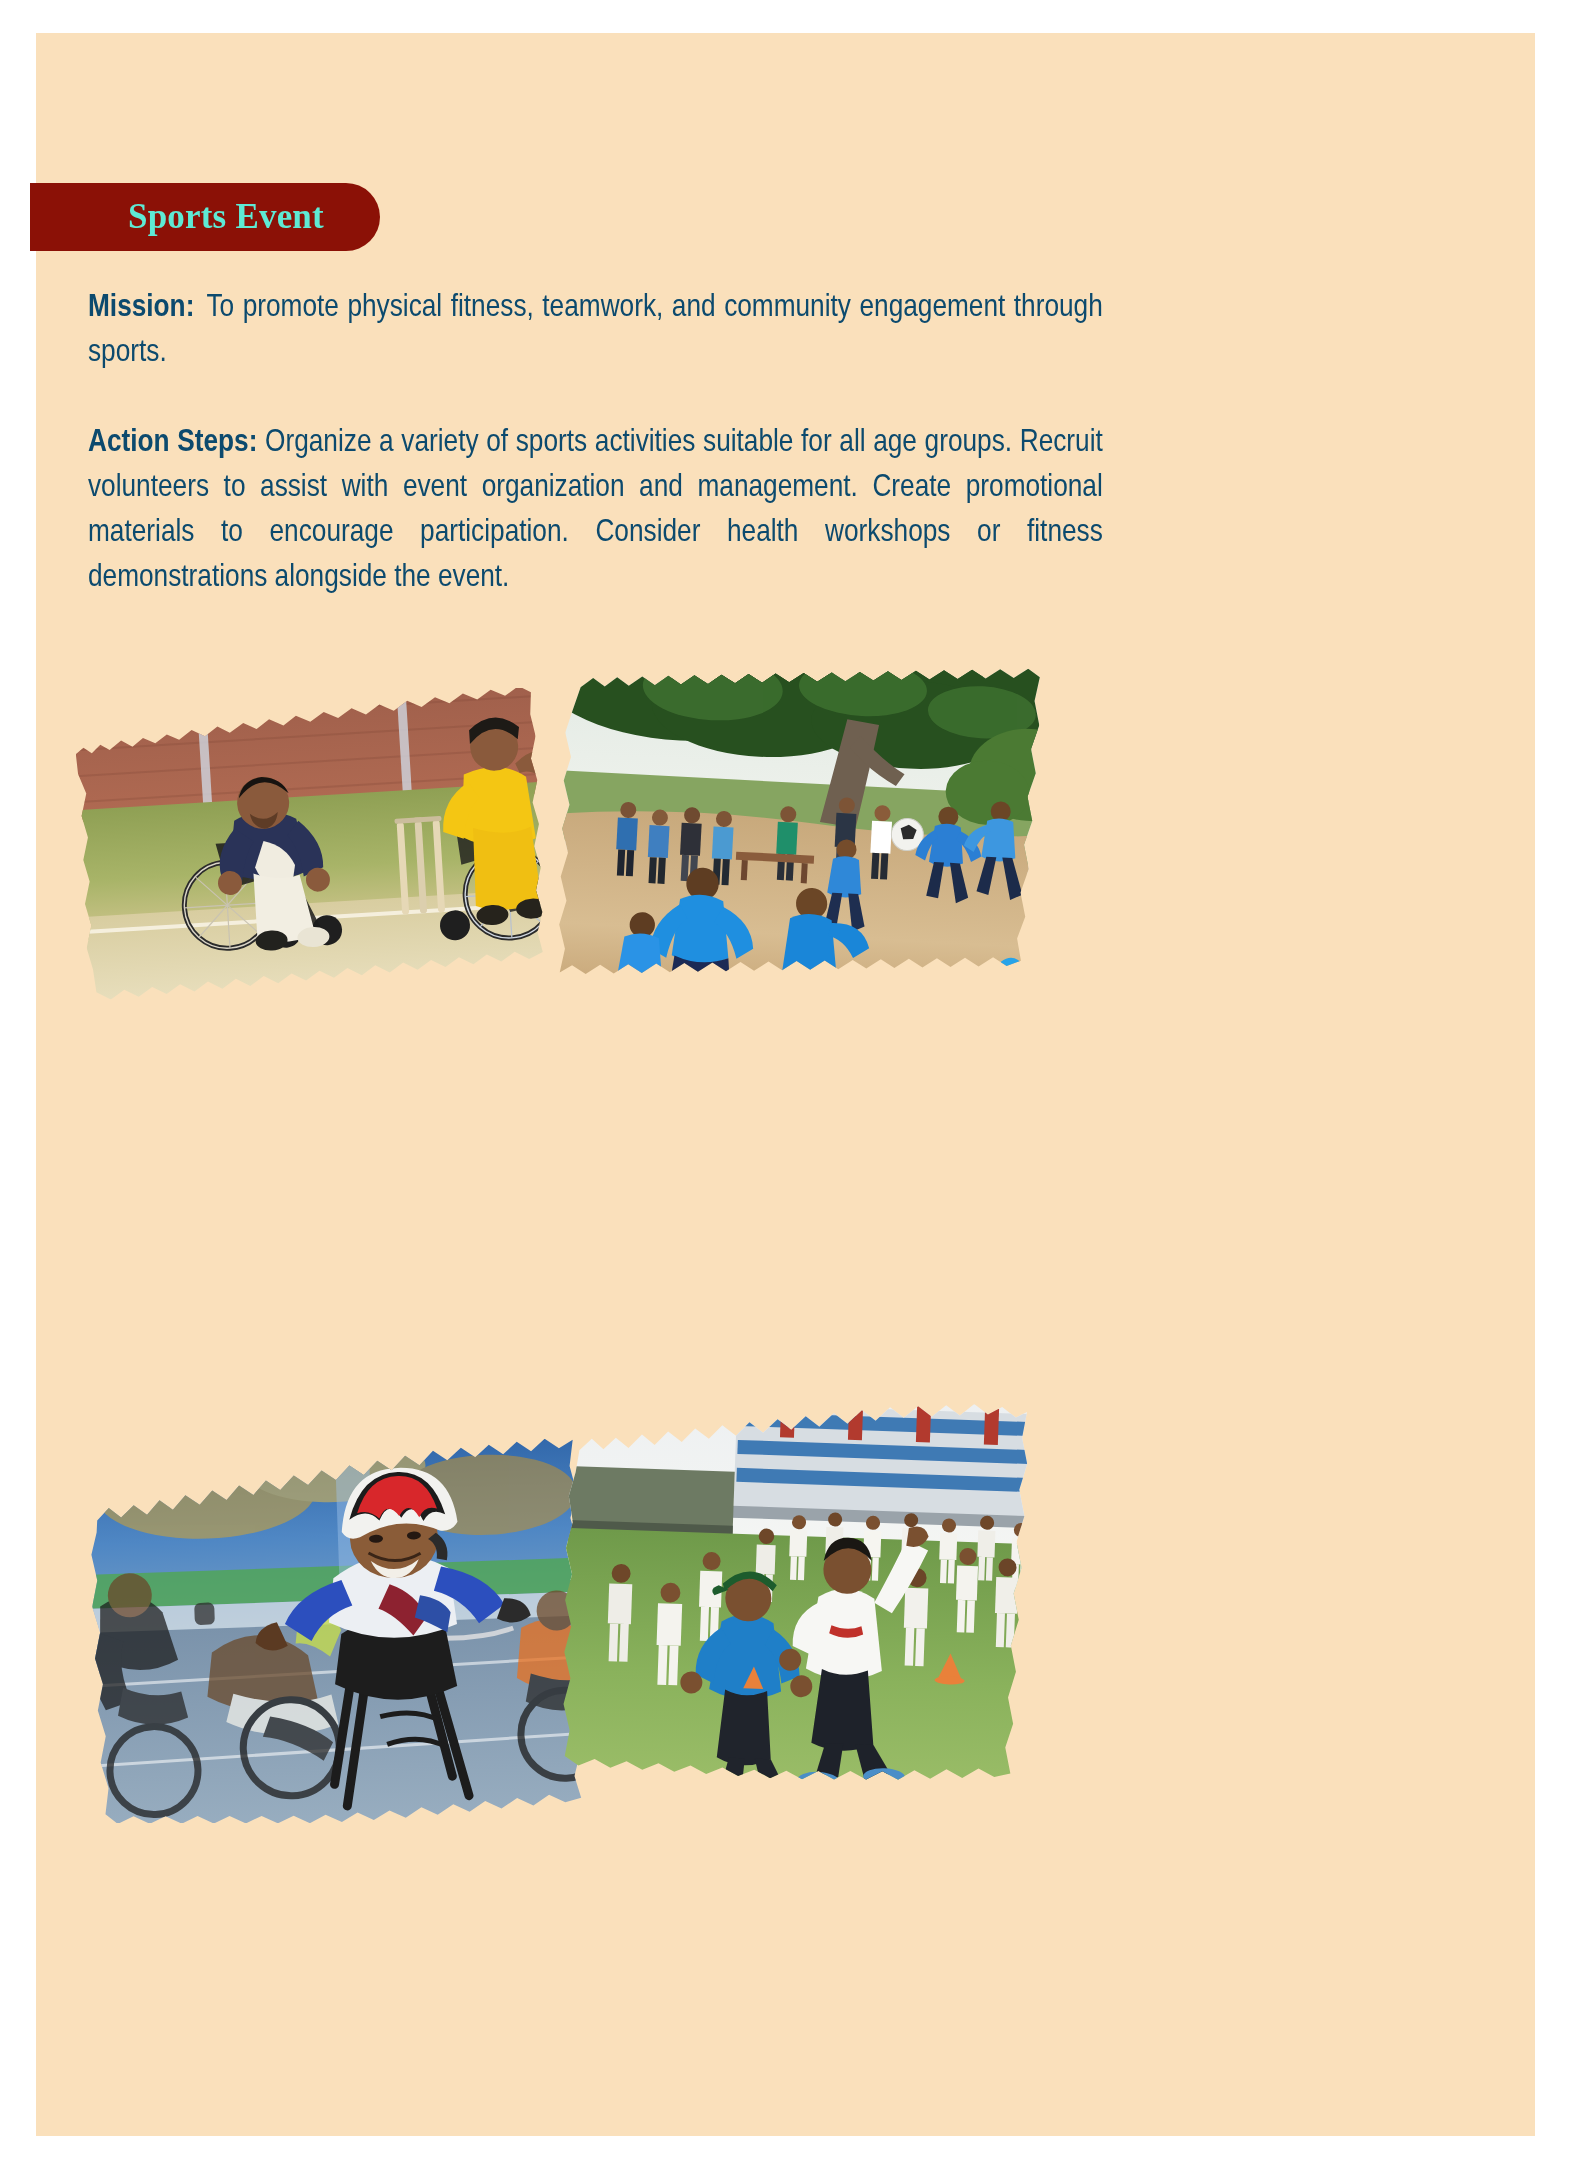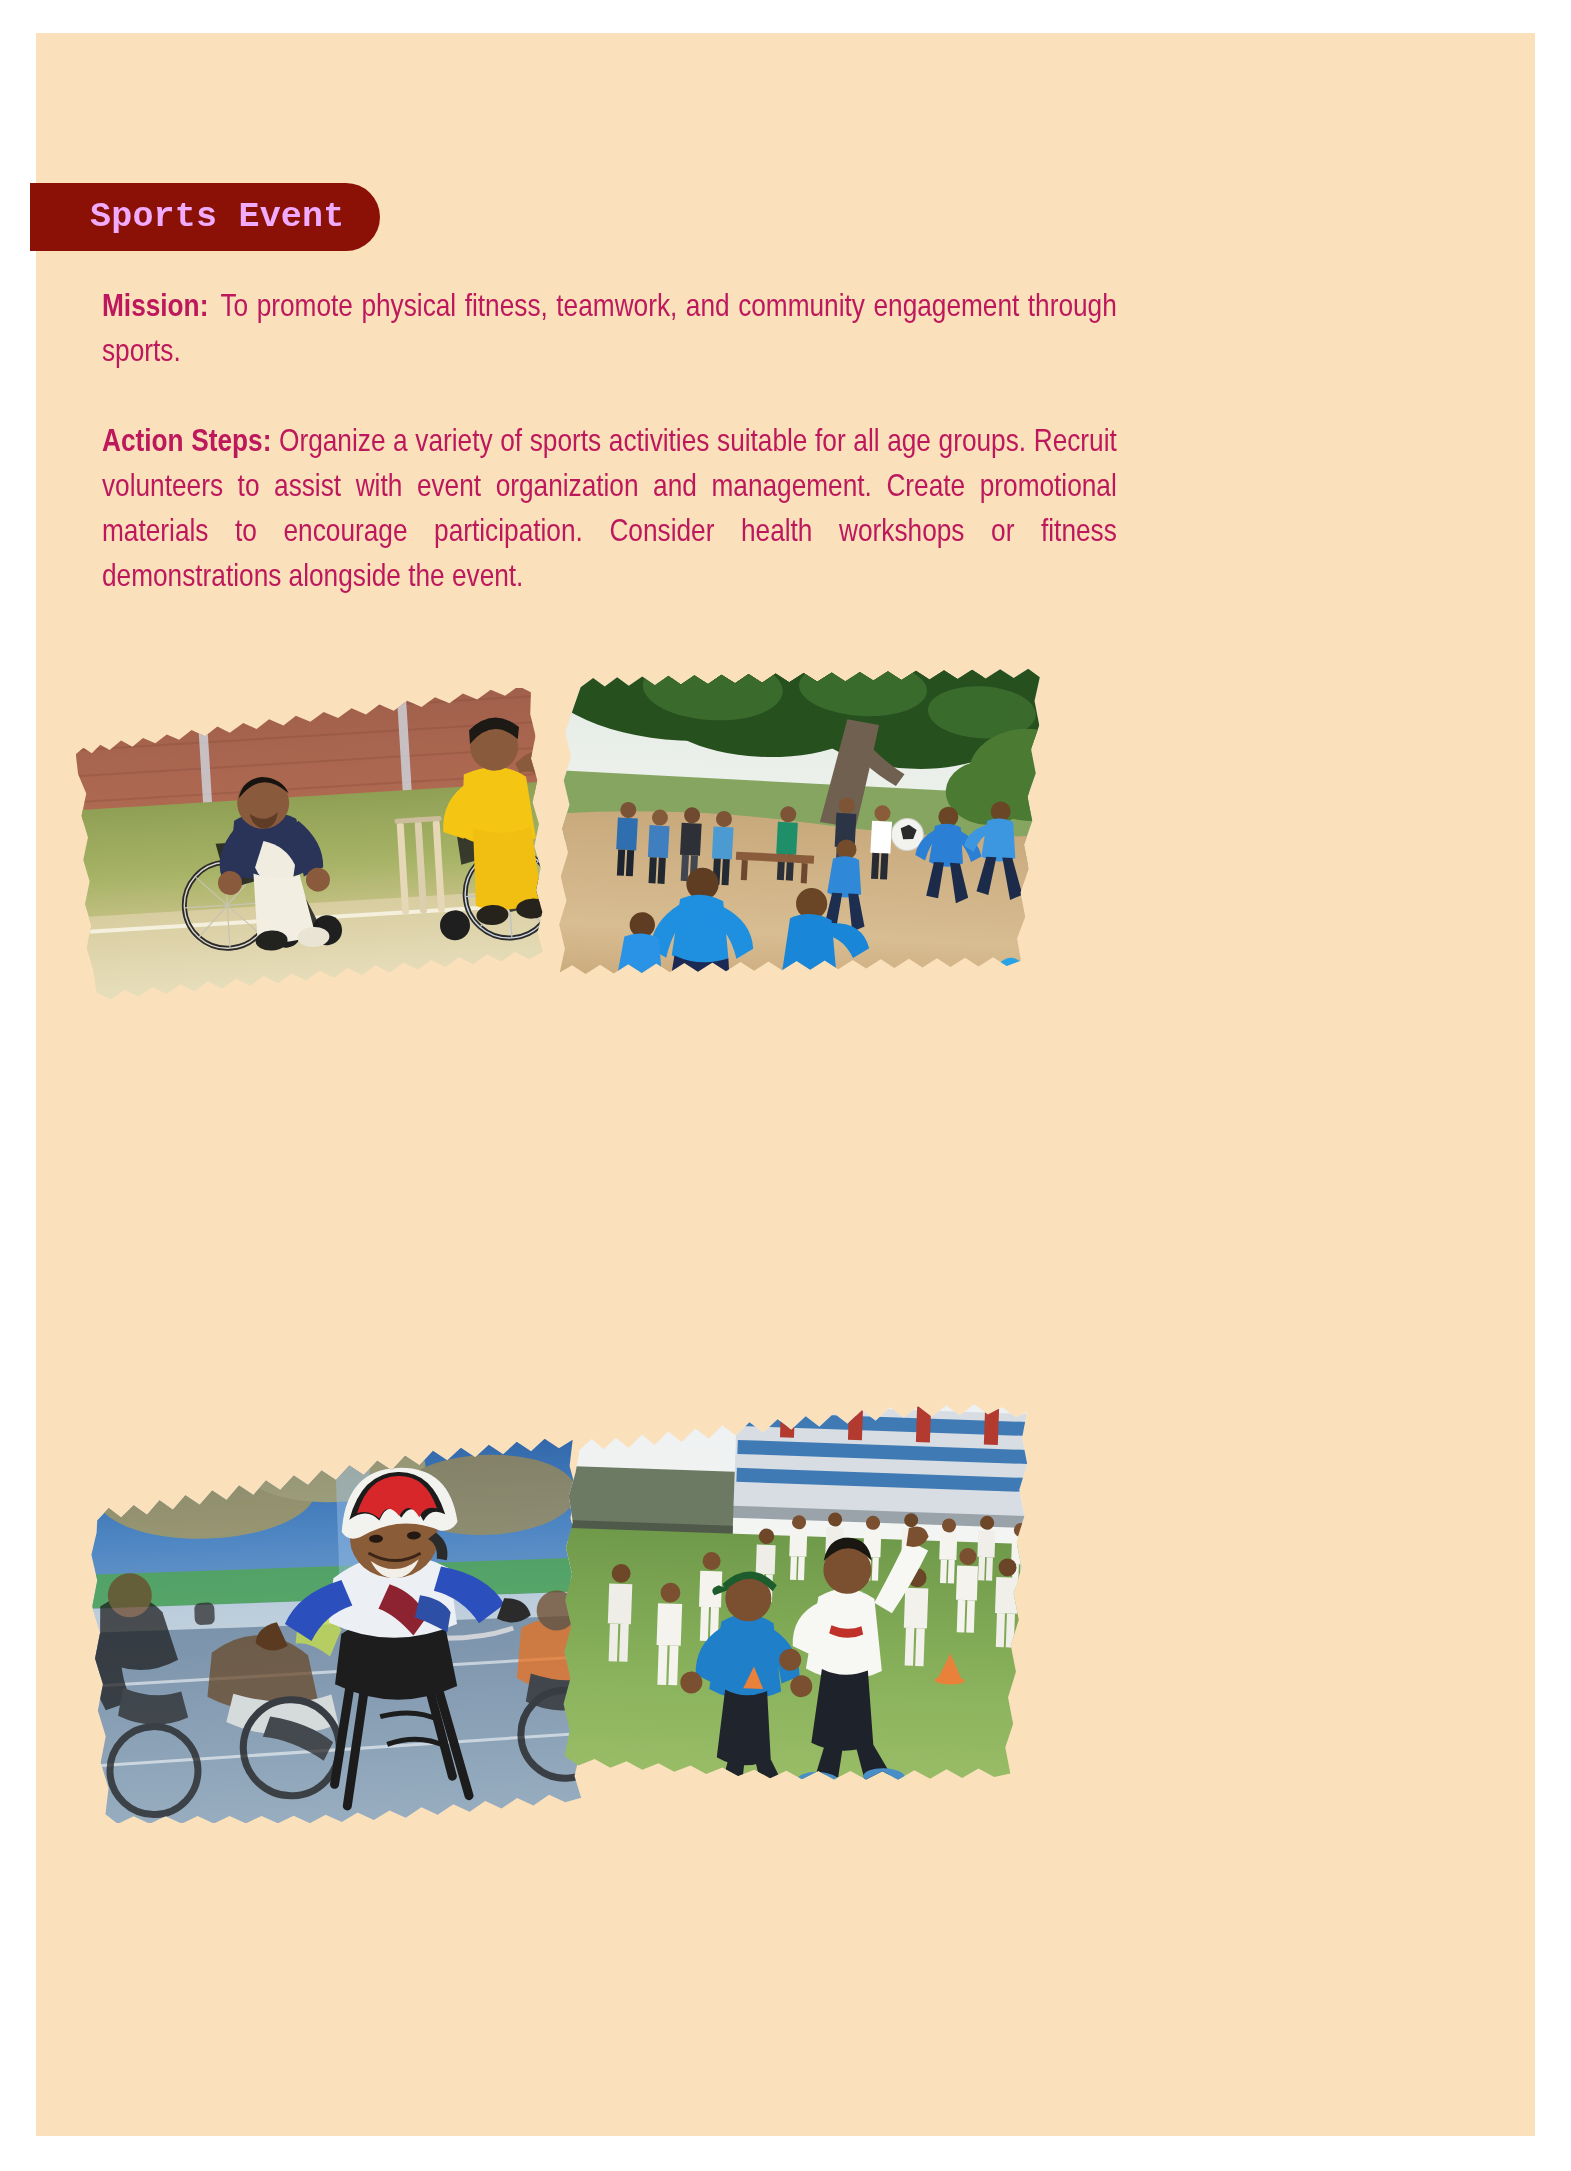--- a/index.html
+++ b/index.html
@@ -20,35 +20,35 @@
   .banner{
     position:absolute;
     left:-6px;top:150px;
     width:350px;height:68px;
     background:#8b1106;
     border-top-right-radius:34px 34px;
     border-bottom-right-radius:34px 34px;
     display:flex;align-items:center;
   }
   .banner-title{
-    color:#f0abfc;
+    color:#5eead4;
     font-size:35px;
     font-weight:bold;
     letter-spacing:.2px;
-    padding-left:60px;
-    font-family:Liberation Mono, monospace;
+    padding-left:98px;
+    font-family:Liberation Serif, serif;
     white-space:nowrap;
   }
 
   
   .copy{
     position:absolute;
-    left:66px;top:250px;
+    left:52px;top:250px;
     width:1015px;
-    color:#be185d;
+    color:#0c4a6e;
   }
   .para{
     font-family:"Liberation Sans Narrow","Liberation Sans", sans-serif;
     font-size:30.5px;
     line-height:45px;
     text-align:justify;
     text-justify:inter-word;
     transform:scaleX(.86);
     transform-origin:left top;
     width:1180px;

